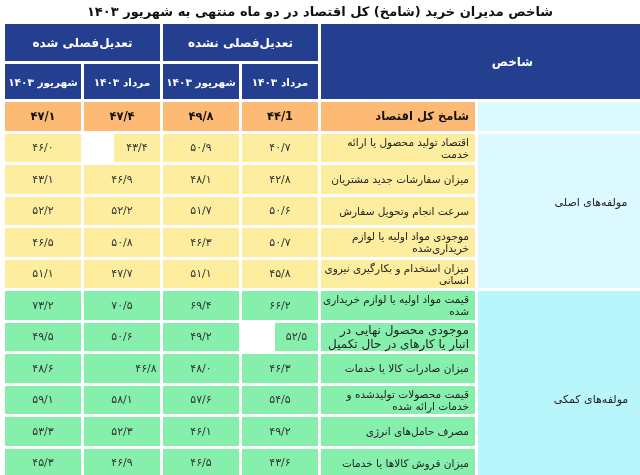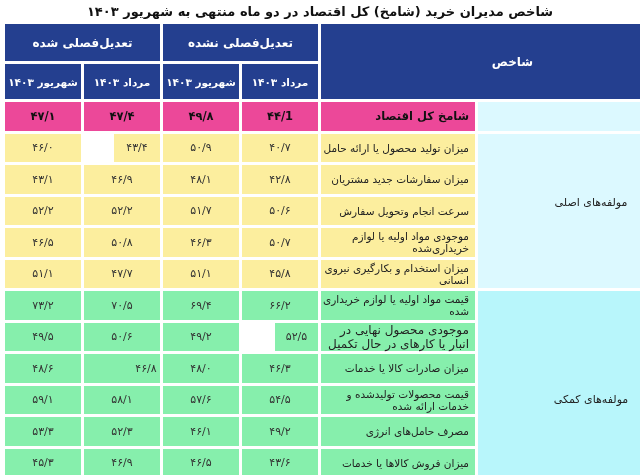--- a/index.html
+++ b/index.html
@@ -15,21 +15,21 @@
     grid-template-rows: 37px 35px repeat(6, 28.5px) repeat(8, 28.5px);
     column-gap:3px; row-gap:3px;
     direction:ltr;
   }
   .hdr { background:#243f8f; color:#ffffff; display:flex; align-items:center; justify-content:center; direction:rtl; font-weight:bold; }
   .hdr-group { font-size:12px; }
   .hdr-month { font-size:10.5px; }
   .hdr-main { font-size:12px; }
   .cell { display:flex; align-items:center; justify-content:center; font-size:11px; color:#333; direction:rtl; }
   .label { display:flex; align-items:center; justify-content:flex-start; direction:rtl; font-size:10.5px; color:#222; padding-right:6px; }
-  .total-bg { background:#ec4899; }
+  .total-bg { background:#fdba74; }
   .main-bg { background:#fcee9e; }
   .aux-bg { background:#86efac; }
   .group-main { background:#dcf9ff; }
   .group-aux { background:#b8f6fb; }
   .group-label { display:flex; align-items:flex-start; justify-content:center; padding-top:0; direction:rtl; font-size:11px; color:#222; }
   .bold { font-weight:bold; font-size:11.5px; color:#111; }
 </style>
 </head>
 <body>
 
@@ -54,21 +54,21 @@
   <div class="group-main" style="grid-column:7; grid-row:3;"></div>
 
   <div class="group-label group-main" style="grid-column:7; grid-row:4 / span 5; padding-top:62px;">
       <span>مولفه‌های اصلی</span>
     </div>
 
   <div class="cell main-bg" style="grid-column:1; grid-row:4;">۴۶/۰</div>
   <div class="cell main-bg" style="grid-column:2; grid-row:4;margin-left:30px;">۴۳/۴</div>
   <div class="cell main-bg" style="grid-column:3; grid-row:4;">۵۰/۹</div>
   <div class="cell main-bg" style="grid-column:4; grid-row:4;">۴۰/۷</div>
-  <div class="label main-bg" style="grid-column:5 / span 2; grid-row:4;">میزان تولید محصول یا ارائه حامل</div>
+  <div class="label main-bg" style="grid-column:5 / span 2; grid-row:4;">اقتصاد تولید محصول یا ارائه خدمت</div>
 
   <div class="cell main-bg" style="grid-column:1; grid-row:5;">۴۳/۱</div>
   <div class="cell main-bg" style="grid-column:2; grid-row:5;">۴۶/۹</div>
   <div class="cell main-bg" style="grid-column:3; grid-row:5;">۴۸/۱</div>
   <div class="cell main-bg" style="grid-column:4; grid-row:5;">۴۲/۸</div>
   <div class="label main-bg" style="grid-column:5 / span 2; grid-row:5;">میزان سفارشات جدید مشتریان</div>
 
   <div class="cell main-bg" style="grid-column:1; grid-row:6;">۵۲/۲</div>
   <div class="cell main-bg" style="grid-column:2; grid-row:6;">۵۲/۲</div>
   <div class="cell main-bg" style="grid-column:3; grid-row:6;">۵۱/۷</div>

